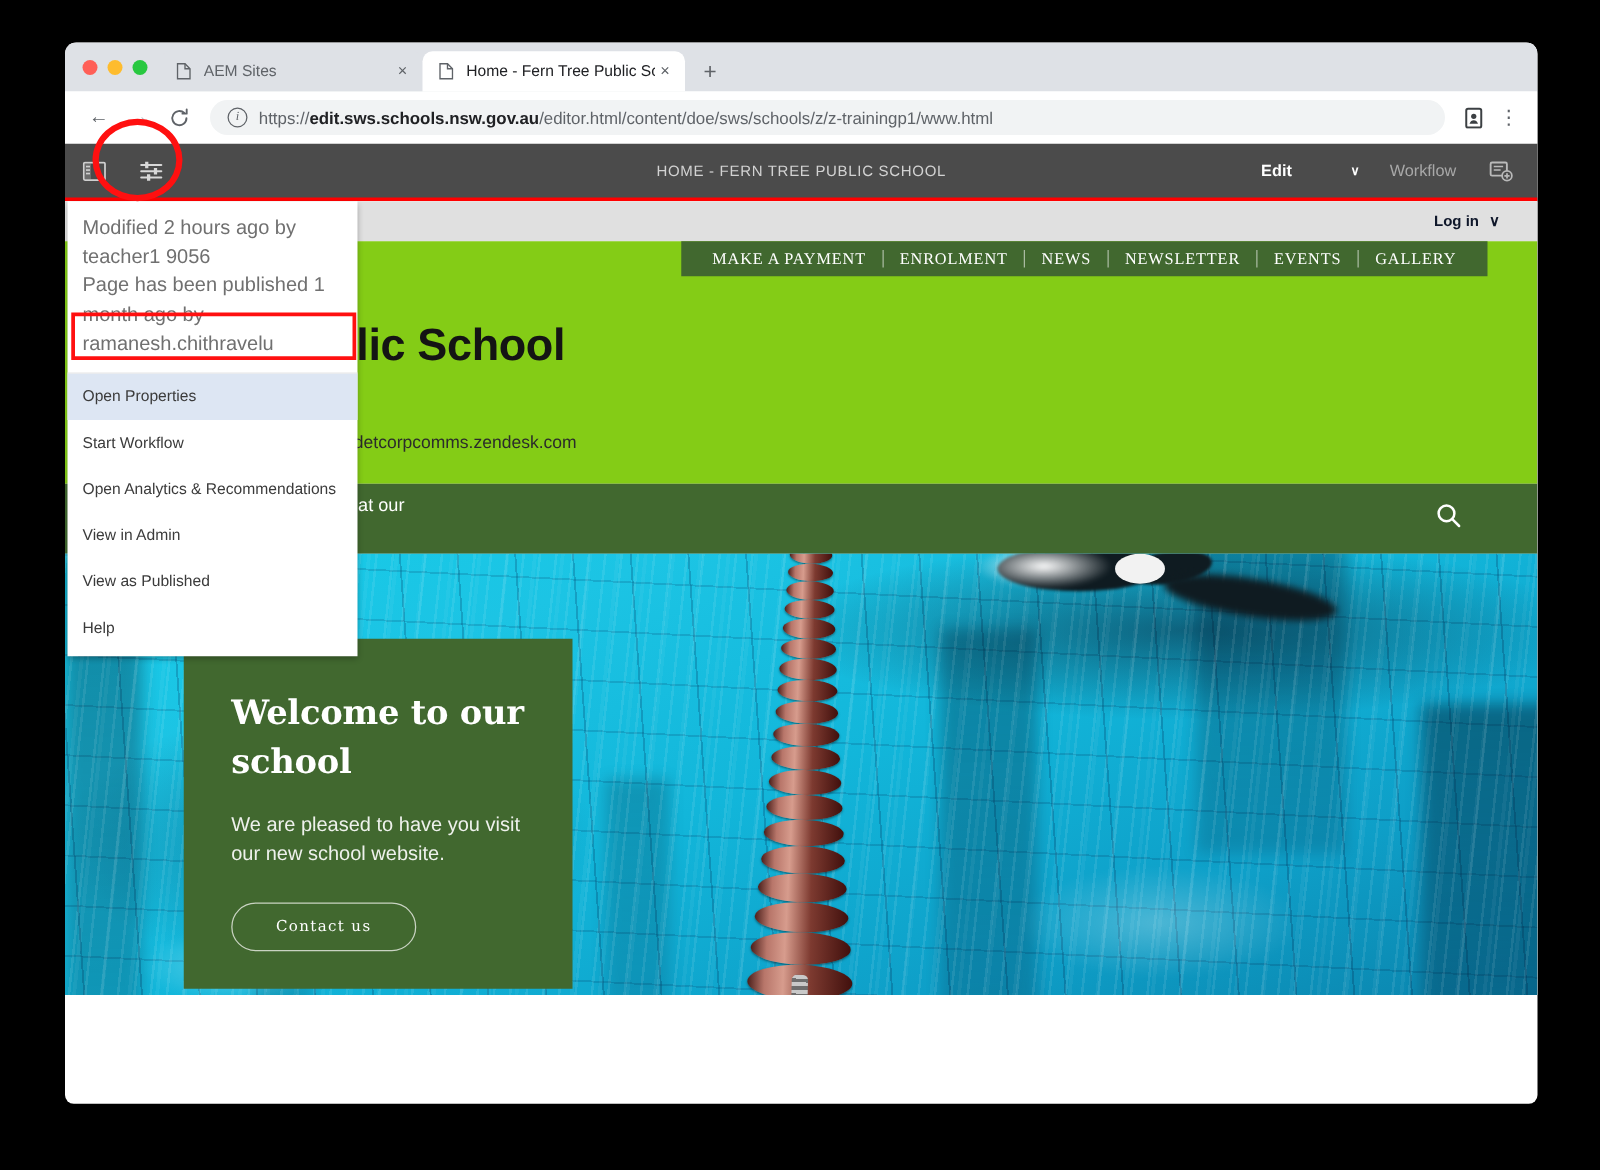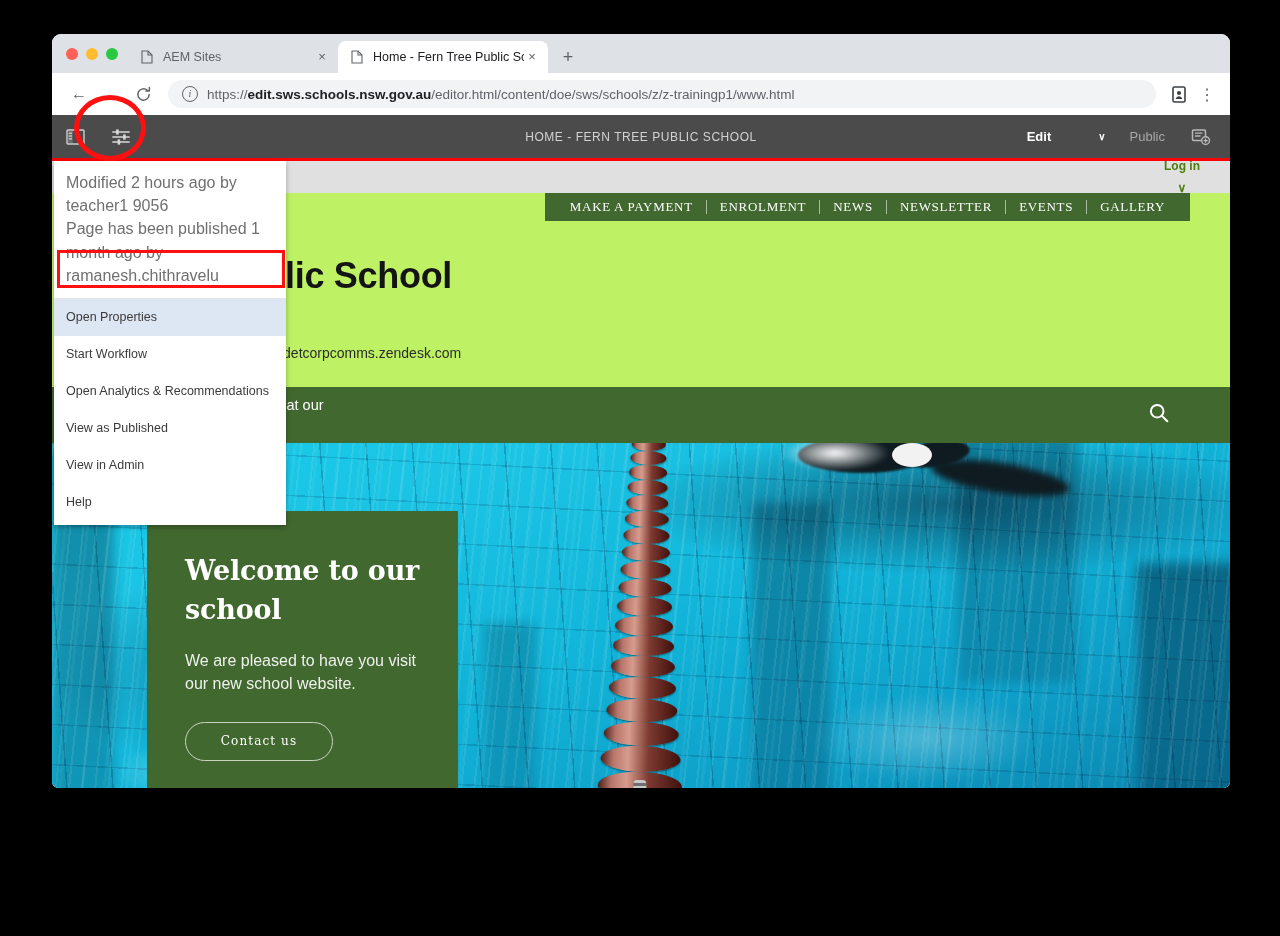--- a/index.html
+++ b/index.html
@@ -8,21 +8,21 @@
     width: 1280px; height: 936px;
     background: #000;
     font-family: "Liberation Sans", sans-serif;
     overflow: hidden;
   }
 
   
   #browser-window {
     position: absolute;
     left: 52px; top: 34px;
-    width: 1178px; height: 754px;
+    width: 1178px; height: 849px;
     background: #ffffff;
     border-radius: 9px 9px 7px 7px;
     overflow: hidden;
     box-shadow: 0 2px 14px rgba(0,0,0,.45);
   }
 
   
   #tab-strip {
     height: 39px; background: #dee1e6;
     display: flex; align-items: flex-end;
@@ -148,25 +148,25 @@
 
   
   #site { position: relative; background: #fff; height: 635px; overflow: hidden; }
 
   #site-utility {
     height: 32px; background: #e0e0e0;
     display:flex; align-items:center; justify-content:flex-end;
     padding-right: 30px;
   }
   #site-utility .login {
-    font-size: 12px; font-weight: bold; color: #4d7c0f;
-    display:flex; align-items:center; gap: 8px; flex-direction: column;
-  }
-
-  #site-header { position: relative; height: 194px; background:#bef264; }
+    font-size: 12px; font-weight: bold; color: #0f172a;
+    display:flex; align-items:center; gap: 8px;
+  }
+
+  #site-header { position: relative; height: 194px; background:#84cc16; }
   #top-nav {
     position: absolute; right: 40px; top: 0;
     background: #41682f; height: 28px;
     display: flex; align-items: center; padding: 0 12px;
   }
   #top-nav .nav-link {
     font-family: "Liberation Serif", serif;
     font-size: 13px; color: #fff; letter-spacing: .7px;
     padding: 0 13px;
   }
@@ -382,21 +382,21 @@
     </div>
 
     <div class="aem-title">HOME - FERN TREE PUBLIC SCHOOL</div>
 
     <div class="right-group">
       <div class="aem-mode active">
         <span>Edit</span>
         <span class="chev">∨</span>
       </div>
       <div class="aem-mode inactive">
-        <span>Public</span>
+        <span>Workflow</span>
       </div>
       <div class="aem-icon-btn">
         <svg width="20" height="18" viewBox="0 0 20 18">
           <rect x="1.5" y="2" width="13" height="10.5" rx="1.2" fill="none" stroke="#b9b9b9" stroke-width="1.5"></rect>
           <line x1="4" y1="5.2" x2="11.5" y2="5.2" stroke="#b9b9b9" stroke-width="1.3"></line>
           <line x1="4" y1="8" x2="9.5" y2="8" stroke="#b9b9b9" stroke-width="1.3"></line>
           <circle cx="14.6" cy="12.6" r="3.9" fill="#4b4b4b" stroke="#b9b9b9" stroke-width="1.4"></circle>
           <line x1="14.6" y1="10.5" x2="14.6" y2="14.7" stroke="#b9b9b9" stroke-width="1.4"></line>
           <line x1="12.5" y1="12.6" x2="16.7" y2="12.6" stroke="#b9b9b9" stroke-width="1.4"></line>
         </svg>
@@ -505,21 +505,21 @@
   </div>
 
   <div id="page-info-menu" style="top:127px;">
     <div class="status-block">
       <div>Modified 2 hours ago by teacher1 9056</div>
       <div>Page has been published 1 month ago by ramanesh.chithravelu</div>
     </div>
     <div class="menu-item highlight">Open Properties</div>
     <div class="menu-item">Start Workflow</div>
     <div class="menu-item">Open Analytics &amp; Recommendations</div>
+    <div class="menu-item">View in Admin</div>
     <div class="menu-item">View as Published</div>
-    <div class="menu-item">View in Admin</div>
     <div class="menu-item">Help</div>
   </div>
 
   <div class="annot-rect" style="left:5px; top:216px; width:228px; height:38px;"></div>
   <div class="annot-ellipse" style="left:22px; top:61px; width:72px; height:66px;"></div>
 
 </div>
 
 </body></html>

